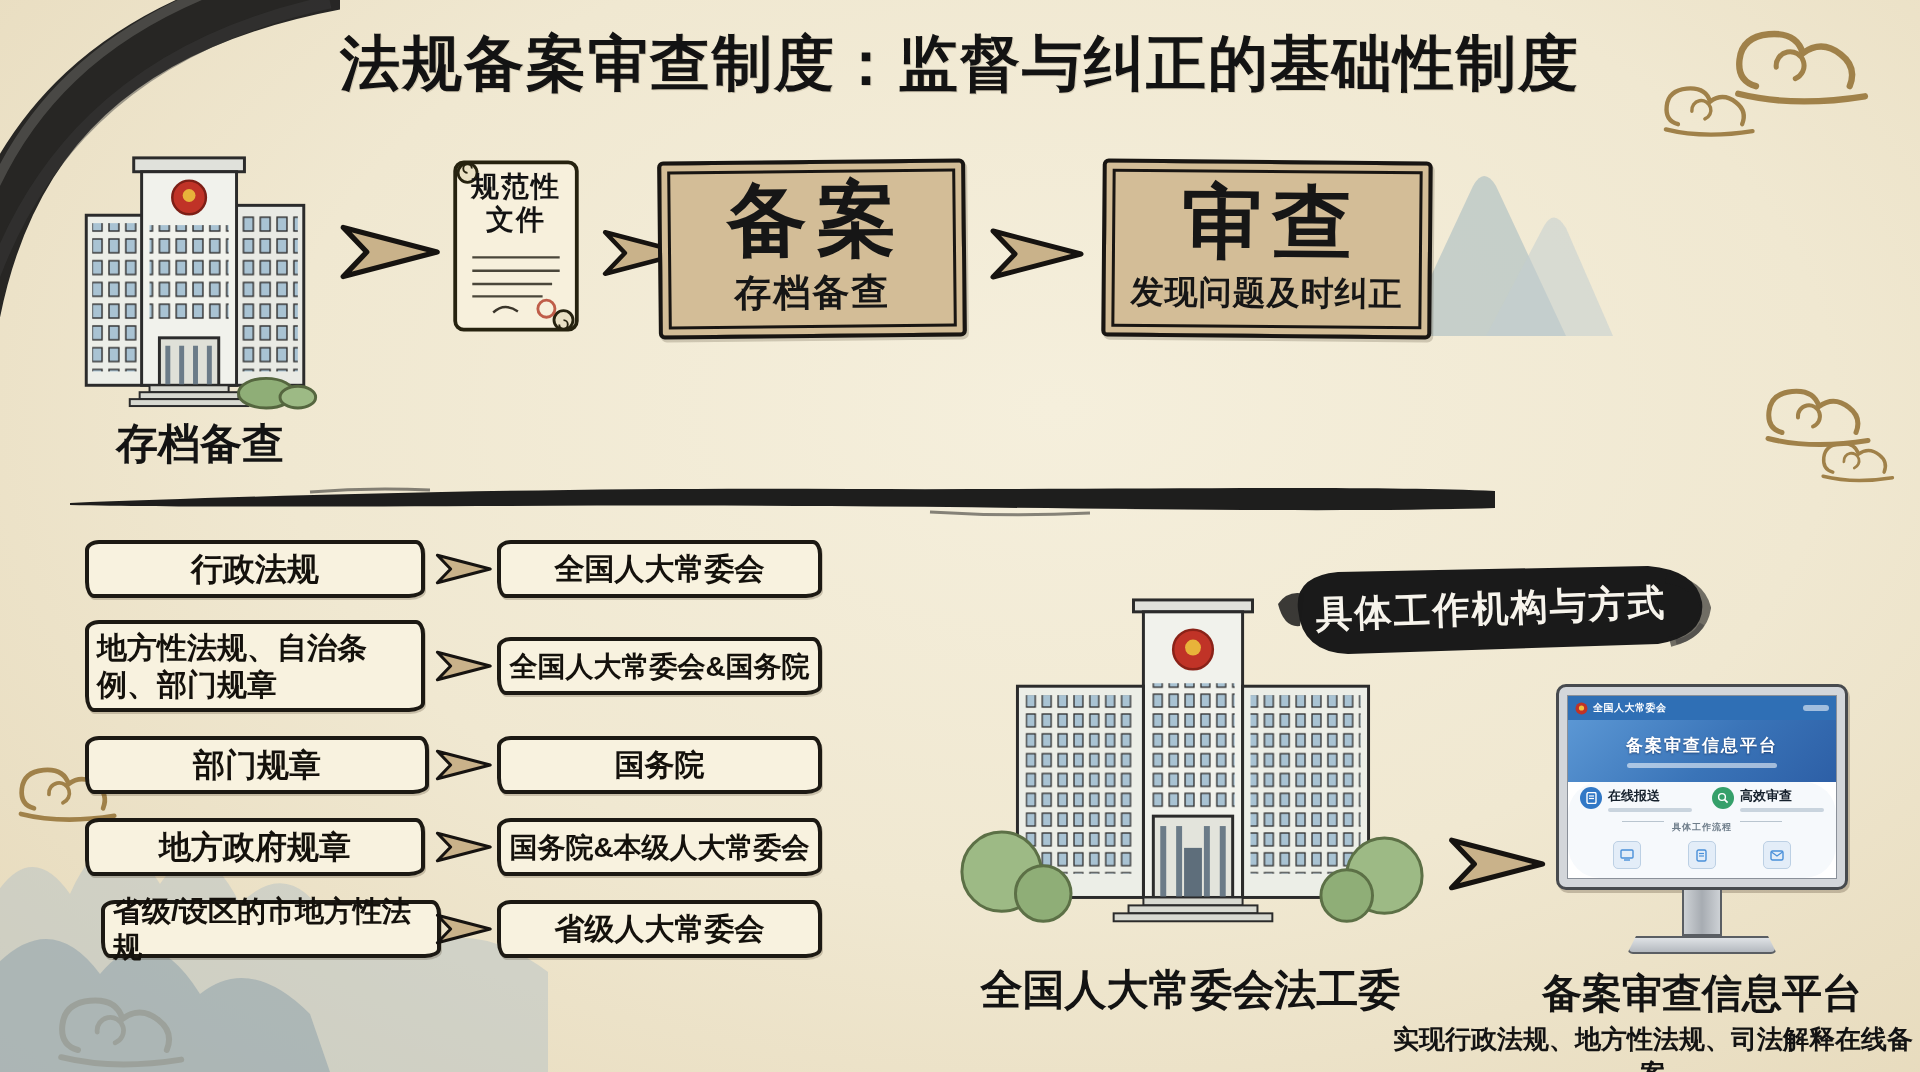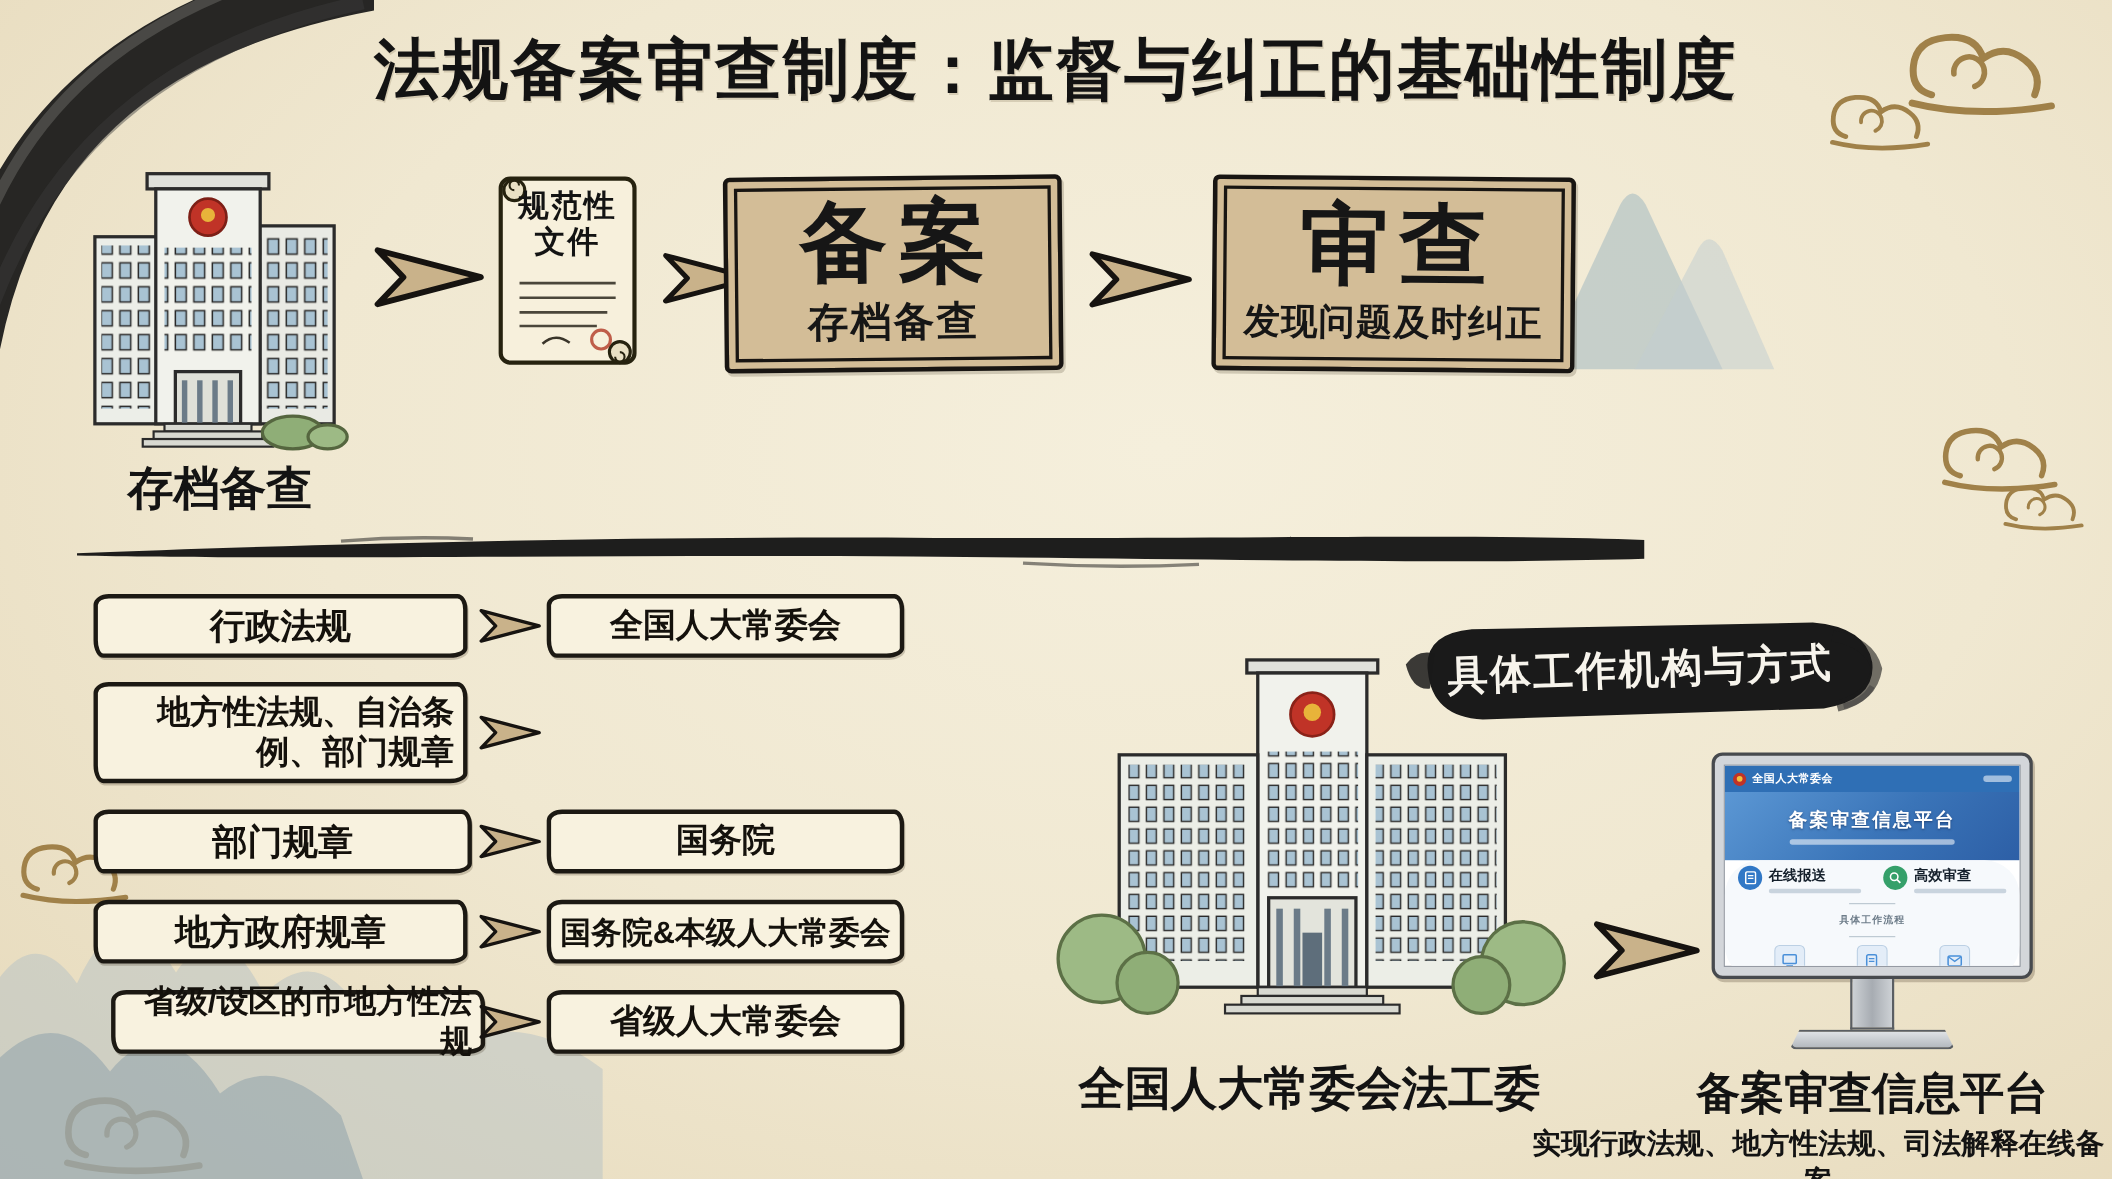--- a/index.html
+++ b/index.html
@@ -20,21 +20,21 @@
     box-shadow:inset 0 0 0 6px #d3bd97, inset 0 0 0 9px #181512, 2px 3px 0 rgba(40,25,5,.18);
     display:flex;flex-direction:column;align-items:center;justify-content:center;
   }
   .flowbox .big{font-size:80px;font-weight:900;letter-spacing:10px;line-height:1;margin-left:10px;}
   .flowbox .sub{font-weight:800;margin-top:8px;letter-spacing:2px;}
   
   .rowbox{
     background:#f8f2df;border:4px solid #1c1913;
     border-radius:14px 9px 16px 9px / 10px 14px 9px 16px;
     box-shadow:1px 2px 0 rgba(40,25,5,.2);
-    display:flex;align-items:center;justify-content:center;text-align:right;
+    display:flex;align-items:center;justify-content:center;text-align:left;
     font-weight:800;color:#14110c;line-height:1.25;padding:2px 8px;box-sizing:border-box;
   }
   .lbl{font-weight:900;text-align:center;color:#131313;}
   .brush-text{
     font-size:37px;font-weight:800;color:#f7f4ec;text-align:center;
     transform:rotate(-2deg);letter-spacing:2px;
   }
   
   .mframe{background:#d3d6da;border:3px solid #474a4e;border-radius:10px;padding:8px;box-sizing:border-box;box-shadow:2px 3px 0 rgba(40,25,5,.22);}
   .mscreen{width:100%;height:100%;background:#ffffff;overflow:hidden;border:1px solid #8a9099;box-sizing:border-box;display:flex;flex-direction:column;}
@@ -45,21 +45,21 @@
   .sbanner .bt{color:#fff;font-size:17px;font-weight:800;letter-spacing:2px;text-shadow:0 1px 2px rgba(0,20,60,.5);}
   .sbanner .bsub{width:150px;height:5px;background:rgba(255,255,255,.55);border-radius:3px;margin-top:6px;}
   .scontent{flex:1;background:#f6f9fc;display:flex;flex-direction:column;padding:5px 8px 4px;box-sizing:border-box;border-radius:32px;}
   .feats{display:flex;justify-content:space-between;padding:0 4px;}
   .feat{display:flex;align-items:flex-start;gap:6px;}
   .fcirc{width:22px;height:22px;border-radius:50%;display:flex;align-items:center;justify-content:center;flex:0 0 auto;}
   .fblue{background:#3178c6;}  .fgreen{background:#35a06a;}
   .ftxt{display:flex;flex-direction:column;gap:3px;}
   .fname{font-size:13px;font-weight:800;color:#15202c;}
   .fbar{width:84px;height:4px;background:#c9d4de;border-radius:2px;}
-  .sdiv{display:flex;align-items:center;justify-content:center;gap:8px;margin-top:9px;flex-direction:column;}
+  .sdiv{display:flex;justify-content:center;gap:8px;margin-top:9px;}
   .sdiv .ln{width:42px;height:1px;background:#b9c5cf;}
   .sdiv .dt{font-size:9px;font-weight:700;color:#6e7d8a;letter-spacing:1px;}
   .micons{display:flex;justify-content:space-around;margin-top:7px;padding:0 14px;}
   .msq{width:26px;height:26px;background:#e3edf8;border:1px solid #bcd0e4;border-radius:5px;display:flex;align-items:center;justify-content:center;}
   .mneck{background:linear-gradient(90deg,#cdd1d5,#a7acb2,#cdd1d5);border:2px solid #5a5e63;border-top:none;box-sizing:border-box;}
   .mbase{background:linear-gradient(#dfe2e5,#b4b9bf);border:2px solid #5a5e63;border-radius:6px;clip-path:polygon(6% 0,94% 0,100% 100%,0 100%);box-sizing:border-box;}
 </style>
 </head>
 <body>
 
@@ -189,20 +189,21 @@
   <div class="abs rowbox" style="left:85px;top:540px;width:340px;height:58px;font-size:32px;">行政法规</div>
   <svg class="abs" style="left:432px;top:547px" width="60" height="44">
       <use href="#dartSym"></use>
     </svg>
   <div class="abs rowbox" style="left:497px;top:540px;width:325px;height:58px;font-size:30px;">全国人大常委会</div>
 
   <div class="abs rowbox" style="left:85px;top:620px;width:340px;height:92px;font-size:30px;">地方性法规、自治条例、部门规章</div>
   <svg class="abs" style="left:432px;top:644px" width="60" height="44">
       <use href="#dartSym"></use>
     </svg>
+  <div class="abs rowbox" style="left:497px;top:637px;width:325px;height:58px;font-size:28px;">全国人大常委会&amp;国务院</div>
 
   <div class="abs rowbox" style="left:85px;top:736px;width:344px;height:58px;font-size:32px;">部门规章</div>
   <svg class="abs" style="left:432px;top:743px" width="60" height="44">
       <use href="#dartSym"></use>
     </svg>
   <div class="abs rowbox" style="left:85px;top:818px;width:340px;height:58px;font-size:32px;">地方政府规章</div>
 
   <div class="abs rowbox" style="left:497px;top:736px;width:325px;height:58px;font-size:30px;">国务院</div>
   <svg class="abs" style="left:432px;top:825px" width="60" height="44">
       <use href="#dartSym"></use>

